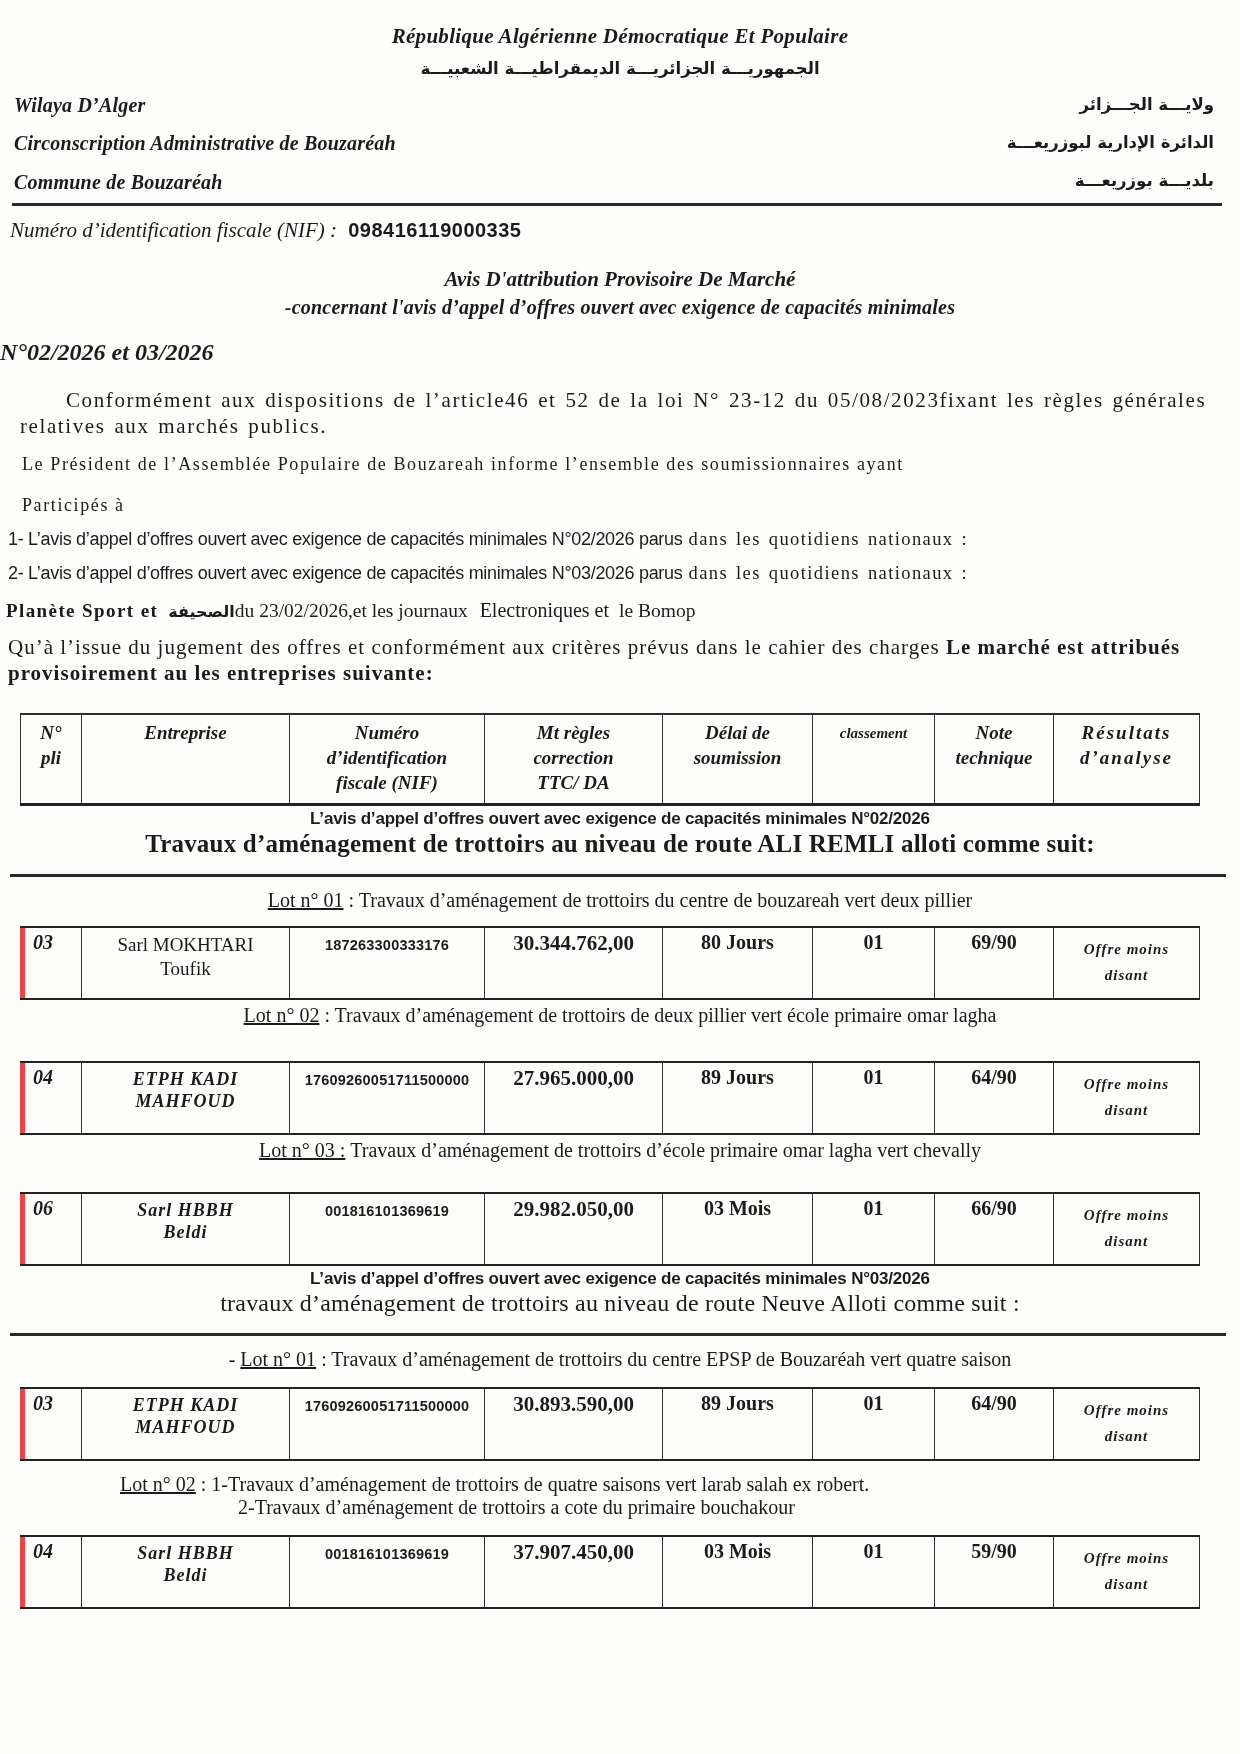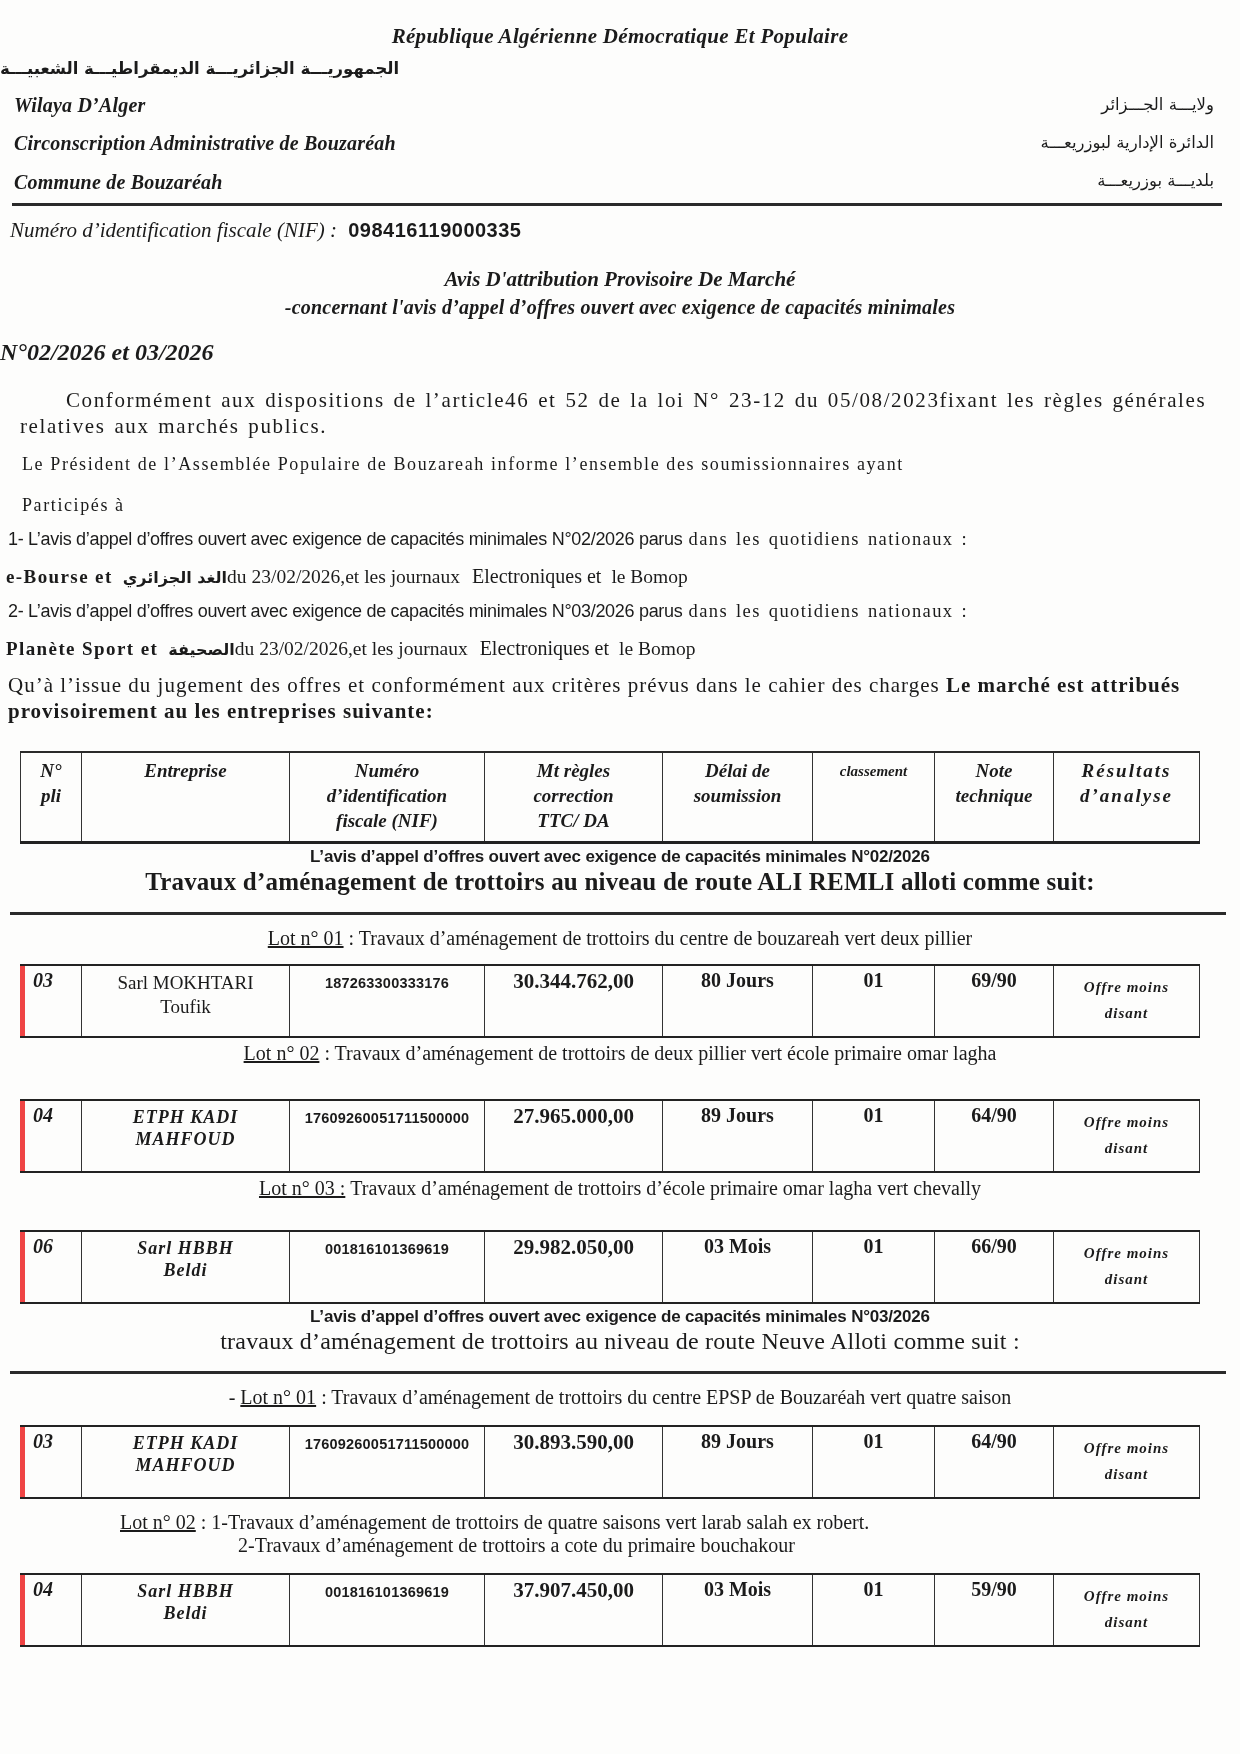--- a/index.html
+++ b/index.html
@@ -3,24 +3,24 @@
 <meta charset="utf-8">
 <style>
   html,body{margin:0;padding:0;background:#e8e8e8;}
   .page{
     position:relative;width:1240px;height:1754px;margin:0 auto;
     background:#fdfdfc;color:#1b1b1b;overflow:hidden;
     font-family:"Liberation Serif", serif;
   }
   
   .rep-fr{padding-top:24px;text-align:center;font-style:italic;font-weight:bold;font-size:21px;letter-spacing:.3px;}
-  .rep-ar{margin-top:10px;font-family:"DejaVu Sans",sans-serif;font-weight:bold;font-size:16.5px;}
+  .rep-ar{margin-top:10px;text-align:center;font-family:"DejaVu Sans",sans-serif;font-weight:bold;font-size:16.5px;}
   .hdr-cols{display:flex;justify-content:space-between;align-items:flex-start;margin:8px 26px 0 14px;}
   .hdr-left div{font-style:italic;font-weight:bold;font-size:20px;line-height:1.92;letter-spacing:.2px;}
-  .hdr-right{text-align:right;font-family:"DejaVu Sans",sans-serif;font-weight:normal;font-size:16.5px;line-height:2.3;}
+  .hdr-right{text-align:right;font-family:"DejaVu Sans",sans-serif;font-weight:bold;font-size:16.5px;line-height:2.3;}
   .hdr-rule{border:none;border-top:3px solid #2a2a2a;margin:2px 18px 0 12px;}
   .nif-line{margin:12px 0 0 10px;font-size:21px;}
   .nif-label{font-style:italic;}
   .nif-value{font-family:"Liberation Sans",sans-serif;font-weight:bold;font-size:20px;letter-spacing:.5px;margin-left:6px;}
   
   .title1{margin-top:24px;text-align:center;font-style:italic;font-weight:bold;font-size:21px;}
   .title2{margin-top:4px;text-align:center;font-style:italic;font-weight:bold;font-size:20px;letter-spacing:.2px;}
   .title3{margin-top:20px;text-align:left;font-style:italic;font-weight:bold;font-size:24px;}
   
   p{margin:0;}
@@ -104,23 +104,20 @@
 
   <div class="title1">Avis D'attribution Provisoire De Marché</div>
   <div class="title2">-concernant l'avis d’appel d’offres ouvert avec exigence de capacités minimales</div>
   <div class="title3">N°02/2026 et 03/2026</div>
 
   <p class="p-conform">Conformément aux dispositions de l’article46 et 52 de la loi N° 23-12 du 05/08/2023fixant les règles générales relatives aux marchés publics.</p>
   <p class="p-pres">Le Président de l’Assemblée Populaire de Bouzareah informe l’ensemble des soumissionnaires  ayant</p>
   <p class="p-part">Participés à</p>
 
   <p class="pub-intro"><span class="pi-a">1-  L’avis d’appel d’offres ouvert avec exigence de capacités minimales N°02/2026 parus</span><span class="pi-b">dans les quotidiens nationaux :</span></p>
-  <p class="pub-journal">
-    <span class="j-pre">e-Bourse et</span><span class="j-ar">الغد الجزائري</span><span class="j-mid">du 23/02/2026,et les journaux</span><span class="j-elec">Electroniques et</span><span class="j-end">le Bomop</span>
-  </p>
 
   <p class="pub-intro"><span class="pi-a">2- L’avis d’appel d’offres ouvert avec exigence de capacités minimales N°03/2026 parus</span><span class="pi-b">dans les quotidiens nationaux :</span></p>
   <p class="pub-journal">
     <span class="j-pre">Planète Sport et</span><span class="j-ar">الصحيفة</span><span class="j-mid">du 23/02/2026,et les journaux</span><span class="j-elec">Electroniques et</span><span class="j-end">le Bomop</span>
   </p>
 
   <p class="p-jug"><span>Qu’à l’issue du jugement des offres et  conformément  aux critères  prévus dans le cahier des charges</span> <span class="jug-b">Le marché est attribués provisoirement au les entreprises suivante:</span></p>
 
   <div class="grid8 thead">
     <div class="th">N°

